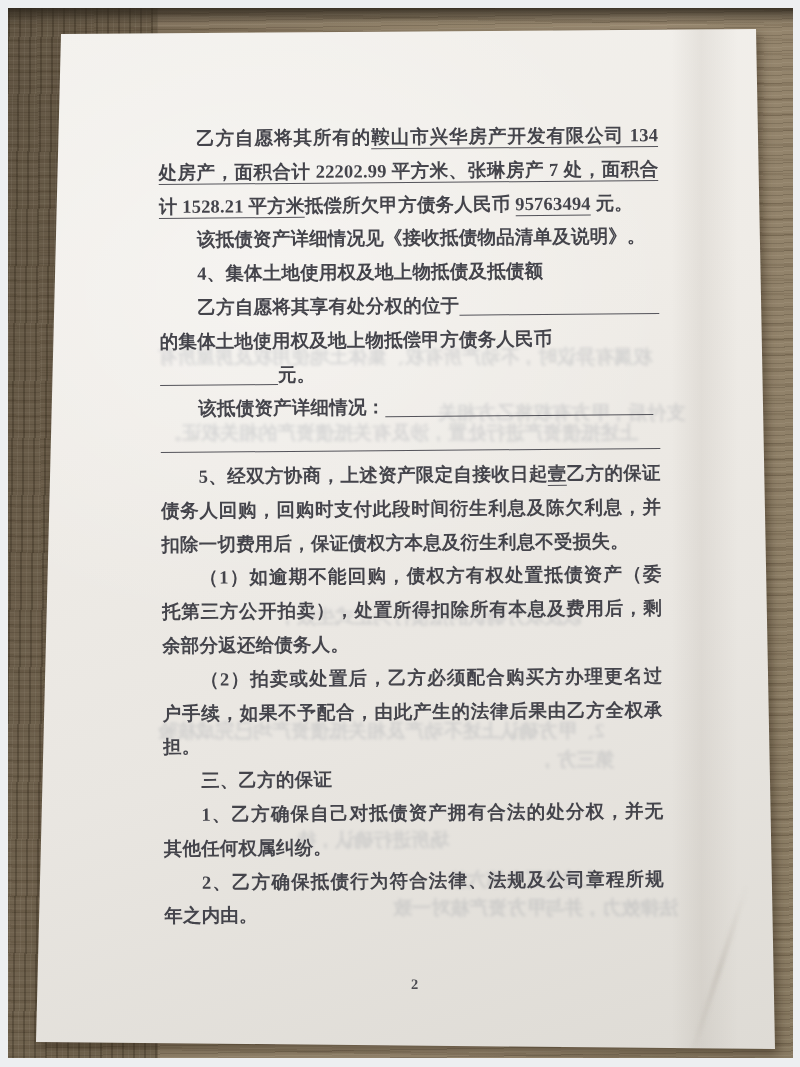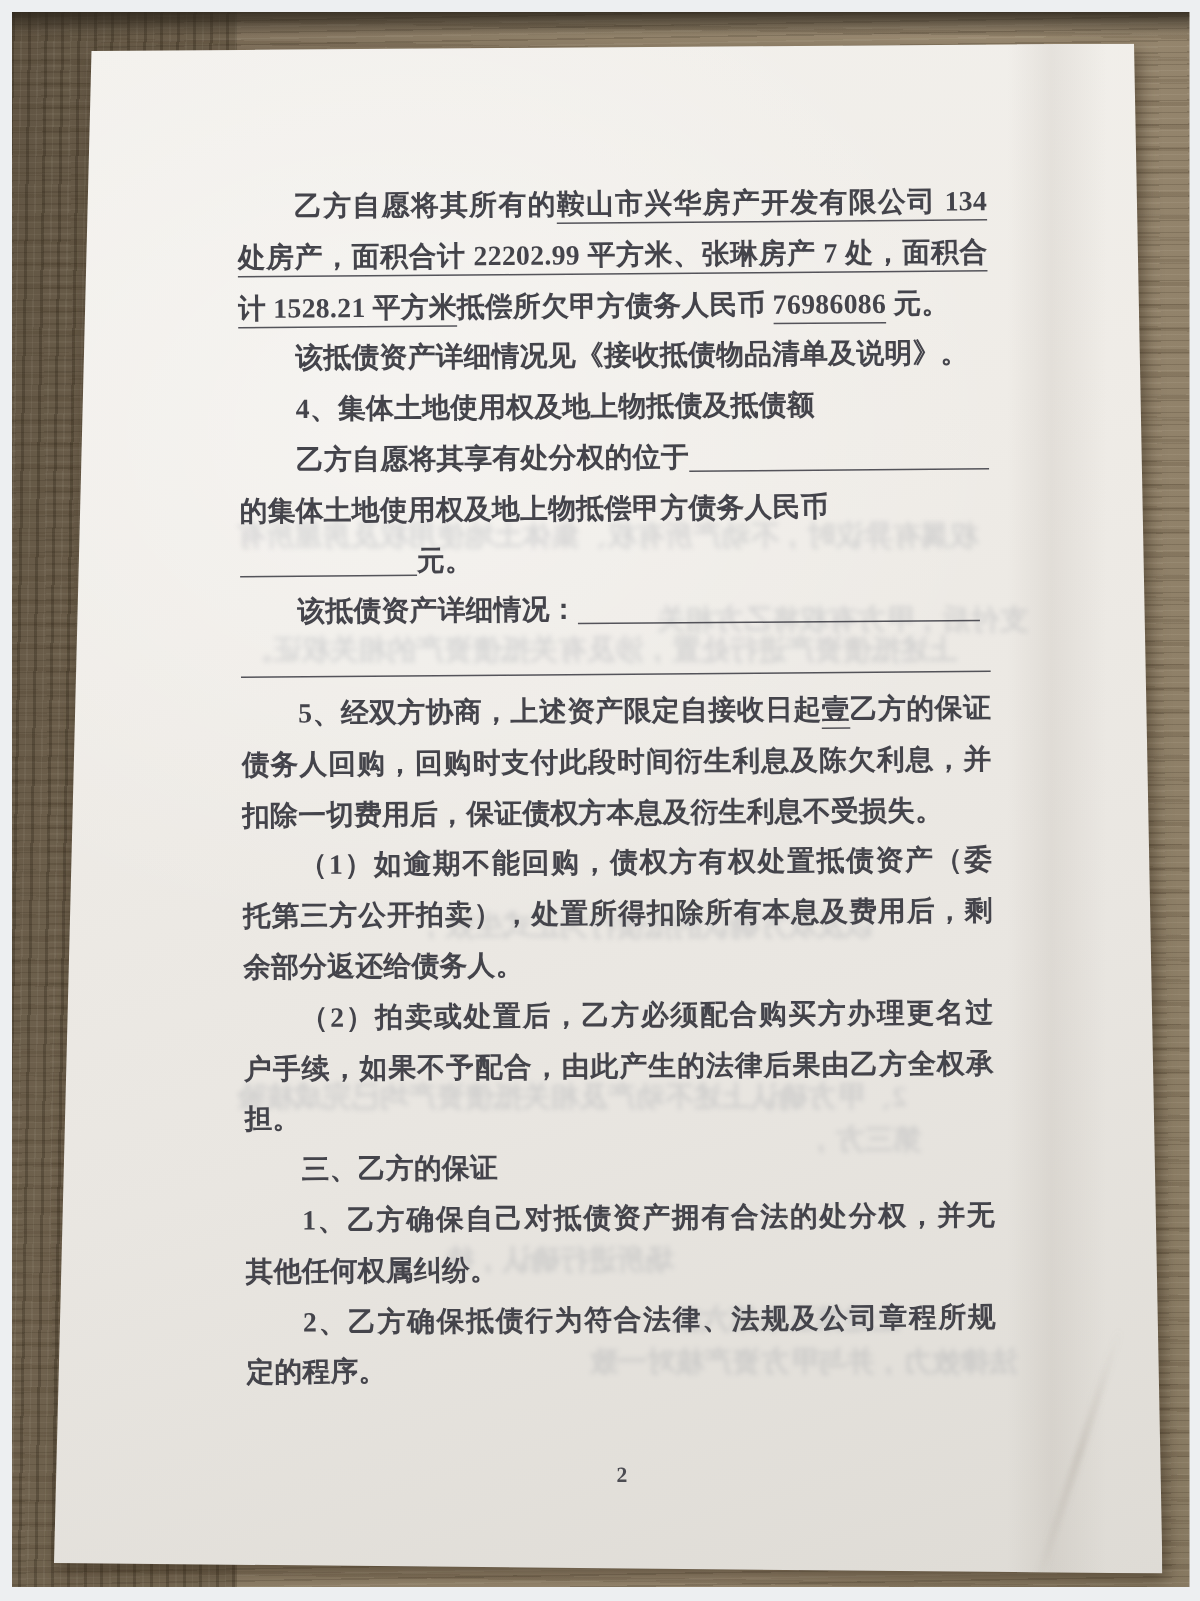--- a/index.html
+++ b/index.html
@@ -104,39 +104,39 @@
           <div class="bleed" style="left: 122px; top: 689px;">2、甲方确认上述不动产及相关抵债资产均已完成核验</div>
           <div class="bleed" style="left: 502px; top: 718px;">第三方，</div>
           <div class="bleed" style="left: 242px; top: 798px;">场所进行确认，待，</div>
           <div class="bleed" style="left: 412px; top: 838px;">上述第五条第六款</div>
           <div class="bleed" style="left: 357px; top: 866px;">法律效力，并与甲方资产核对一致</div>
         </div>
       <div class="crease"></div>
       <div class="textblock" id="line-host">
         <div class="line just ind"><span>乙方自愿将其所有的</span><span class="u">鞍山市兴华房产开发有限公司 134</span></div>
           <div class="line just"><span class="u">处房产，面积合计 22202.99 平方米、张琳房产 7 处，面积合</span></div>
-          <div class="line"><span class="u">计 1528.21 平方米</span><span>抵偿所欠甲方债务人民币 </span><span class="u">76986086</span><span> 元。</span></div>
+          <div class="line"><span class="u">计 1528.21 平方米</span><span>抵偿所欠甲方债务人民币 </span><span class="u">95763494</span><span> 元。</span></div>
           <div class="line ind"><span>该抵债资产详细情况见《接收抵债物品清单及说明》。</span></div>
           <div class="line ind"><span>4、集体土地使用权及地上物抵债及抵债额</span></div>
           <div class="line ind"><span>乙方自愿将其享有处分权的位于</span><span class="blank" style="width: 200px;"></span></div>
           <div class="line"><span>的集体土地使用权及地上物抵偿甲方债务人民币</span></div>
           <div class="line"><span class="blank" style="width: 118px;"></span><span>元。</span></div>
           <div class="line ind"><span>该抵债资产详细情况：</span><span class="blank" style="width: 268px;"></span></div>
           <div class="line"><span class="blank" style="width: 500px;"></span></div>
           <div class="line just ind"><span>5、经双方协商，上述资产限定自接收日起</span><span class="u">壹</span><span>乙方的保证</span></div>
           <div class="line just"><span>债务人回购，回购时支付此段时间衍生利息及陈欠利息，并</span></div>
           <div class="line"><span>扣除一切费用后，保证债权方本息及衍生利息不受损失。</span></div>
           <div class="line just ind"><span>（1）如逾期不能回购，债权方有权处置抵债资产（委</span></div>
           <div class="line just"><span>托第三方公开拍卖），处置所得扣除所有本息及费用后，剩</span></div>
           <div class="line"><span>余部分返还给债务人。</span></div>
           <div class="line just ind"><span>（2）拍卖或处置后，乙方必须配合购买方办理更名过</span></div>
           <div class="line just"><span>户手续，如果不予配合，由此产生的法律后果由乙方全权承</span></div>
           <div class="line"><span>担。</span></div>
           <div class="line ind"><span>三、乙方的保证</span></div>
           <div class="line just ind"><span>1、乙方确保自己对抵债资产拥有合法的处分权，并无</span></div>
           <div class="line"><span>其他任何权属纠纷。</span></div>
           <div class="line just ind"><span>2、乙方确保抵债行为符合法律、法规及公司章程所规</span></div>
-          <div class="line"><span>定的程序。</span></div>
+          <div class="line"><span>年之内由。</span></div>
           <div class="pagenum">2</div>
       </div>
     </div>
   </div>
 </div>
 
 </body></html>

